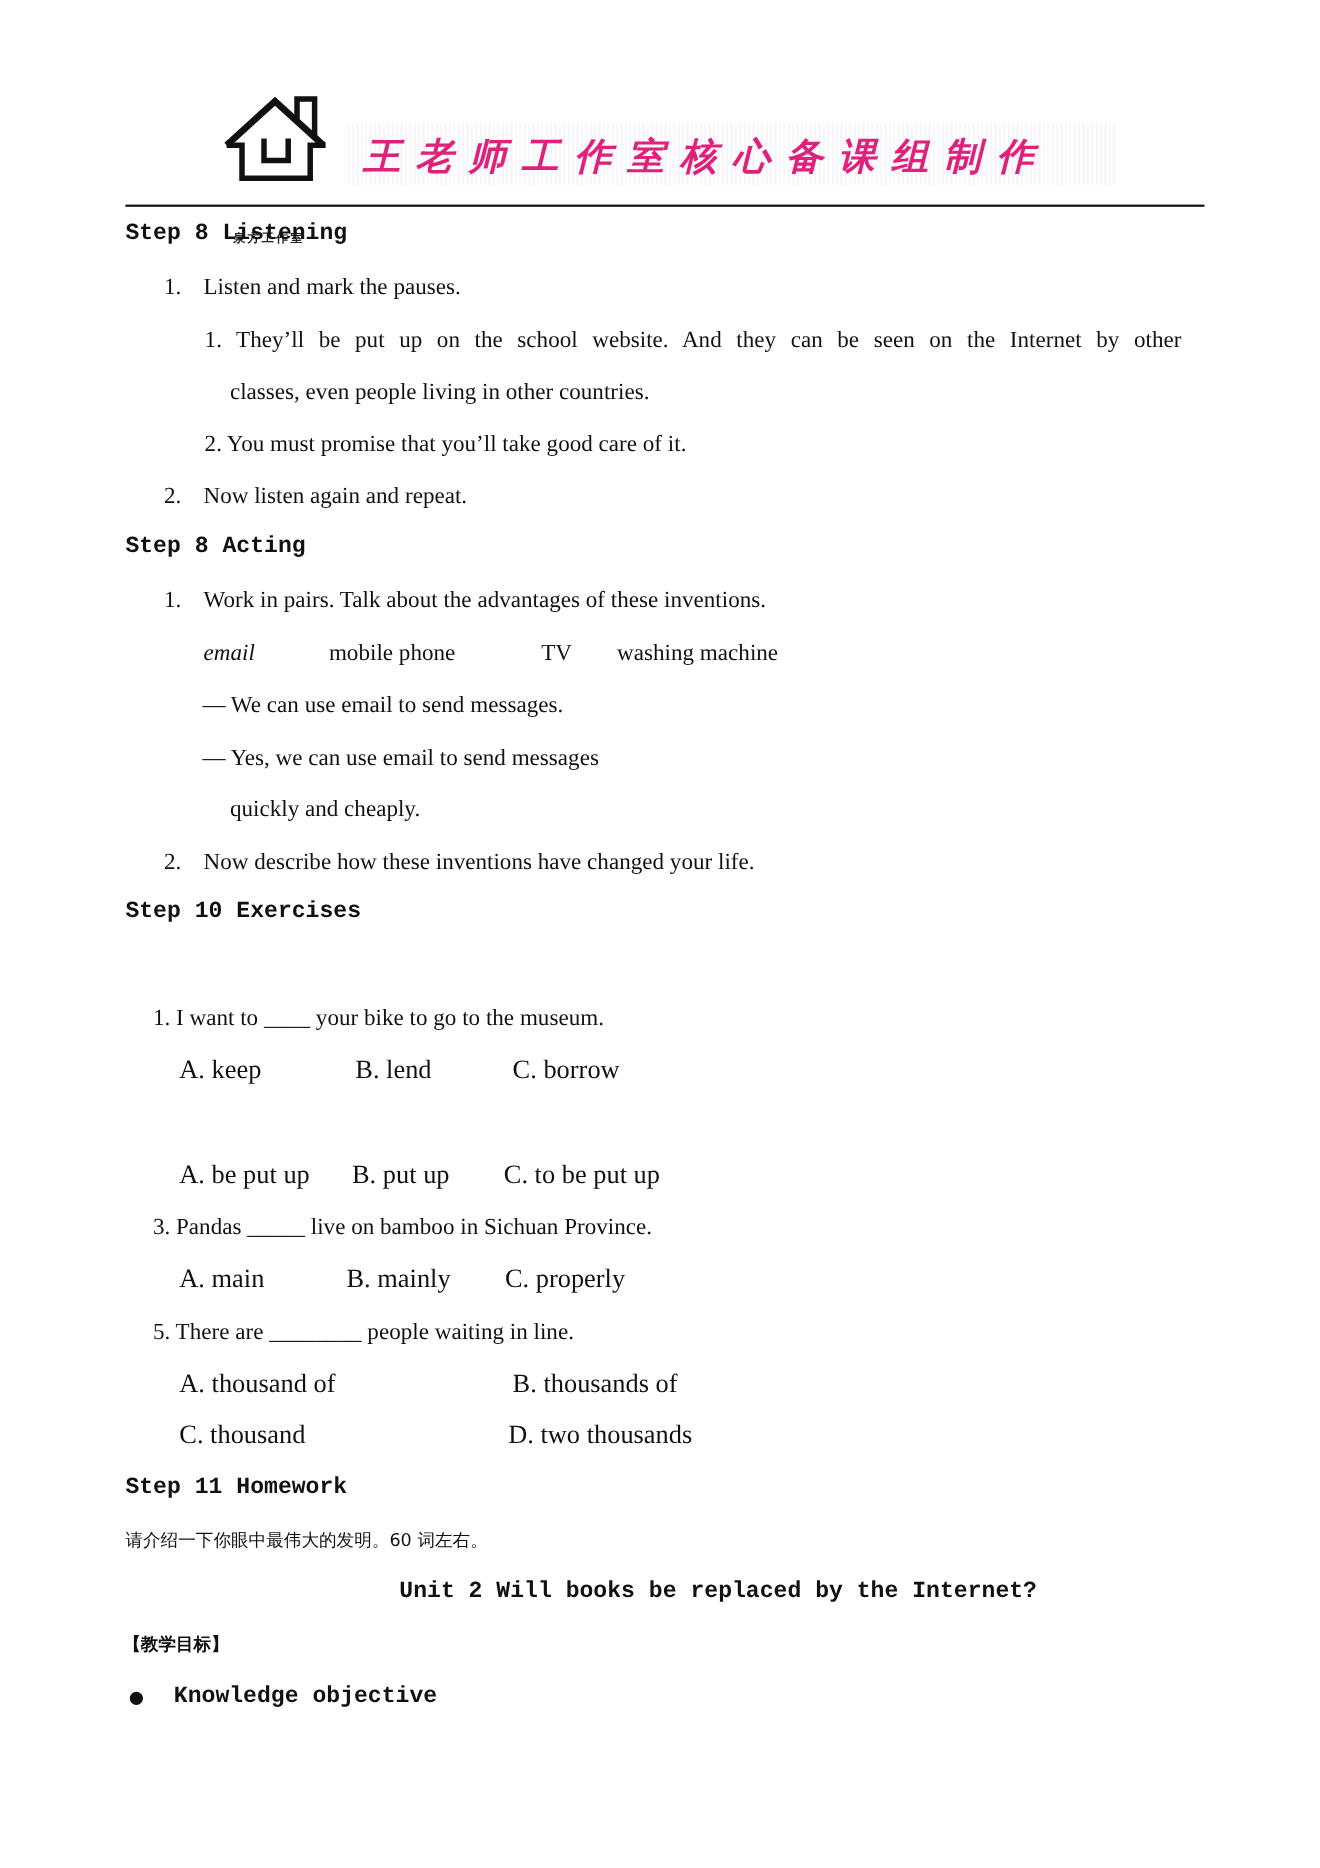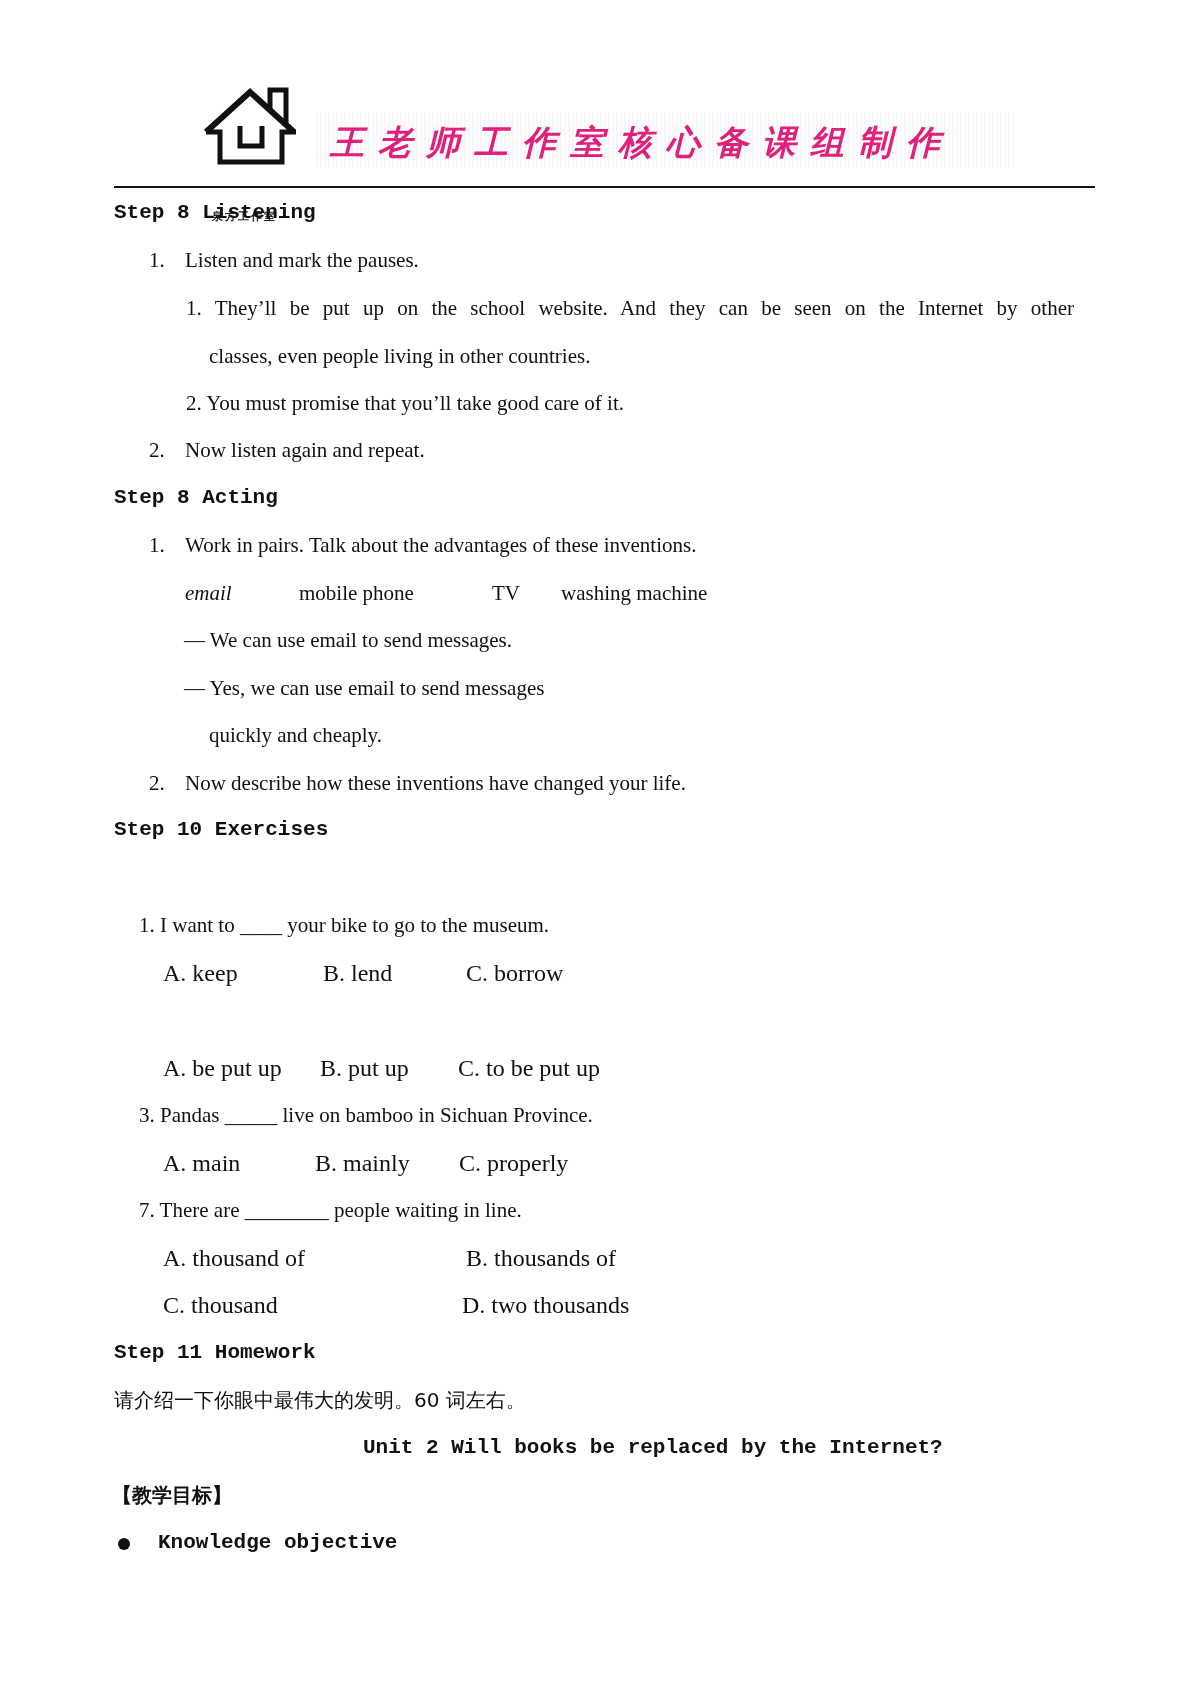--- a/index.html
+++ b/index.html
@@ -16,21 +16,21 @@
     .banner { position: absolute; left: 116px; top: 28px; width: 700px; height: 56px;
               background: repeating-linear-gradient(90deg, #f6f6fb 0 2px, #ffffff 2px 4px); }
     .banner-text { position: absolute; left: 14px; top: 8px; font-size: 34px; font-weight: bold;
                    color: #e0207a; letter-spacing: 14px; font-family: "DejaVu Sans", sans-serif;
                    font-style: italic; white-space: nowrap; }
     .header-rule { position: absolute; left: 114px; top: 186px; width: 981px; height: 2px; background: #111; }
 
     
     .line { position: absolute; font-size: 21px; white-space: nowrap; line-height: 26px; }
     .bold { font-weight: bold; font-family: Liberation Mono, monospace; }
-    .cjk { font-family: "DejaVu Sans", sans-serif; font-size: 20px; }
+    .cjk { font-family: "DejaVu Sans", sans-serif; font-size: 16px; }
     .bullet-dot { position: absolute; width: 12px; height: 12px; border-radius: 50%; background: #111; }
     .opt { position: absolute; font-size: 24px; white-space: nowrap; line-height: 26px; }
     .justify { width: 888px; text-align: justify; text-align-last: justify; }
   </style>
 </head>
 <body>
 
 <div class="page">
 
   <div class="header">
@@ -90,21 +90,21 @@
   <div class="opt" style="left:458px; top:1055px;">C. to be put up</div>
 
   <div class="line" style="left:139px; top:1102px;">
     <span>3. Pandas </span><span>_____</span><span> live on bamboo in Sichuan Province.</span>
   </div>
   <div class="opt" style="left:163px; top:1150px;">A. main</div>
   <div class="opt" style="left:315px; top:1150px;">B. mainly</div>
   <div class="opt" style="left:459px; top:1150px;">C. properly</div>
 
   <div class="line" style="left:139px; top:1197px;">
-    <span>7. There are </span><span>________</span><span> people waiting in line.</span>
+    <span>5. There are </span><span>________</span><span> people waiting in line.</span>
   </div>
   <div class="opt" style="left:163px; top:1245px;">A. thousand of</div>
   <div class="opt" style="left:466px; top:1245px;">B. thousands of</div>
   <div class="opt" style="left:163px; top:1292px;">C. thousand</div>
   <div class="opt" style="left:462px; top:1292px;">D. two thousands</div>
 
   <div class="line bold" style="left:114px; top:1340px;">Step 11 Homework</div>
   <div class="line cjk" style="left:114px; top:1387px;">请介绍一下你眼中最伟大的发明。60 词左右。</div>
 
   <div class="line bold" style="left:363px; top:1435px;">Unit 2 Will books be replaced by the Internet?</div>

